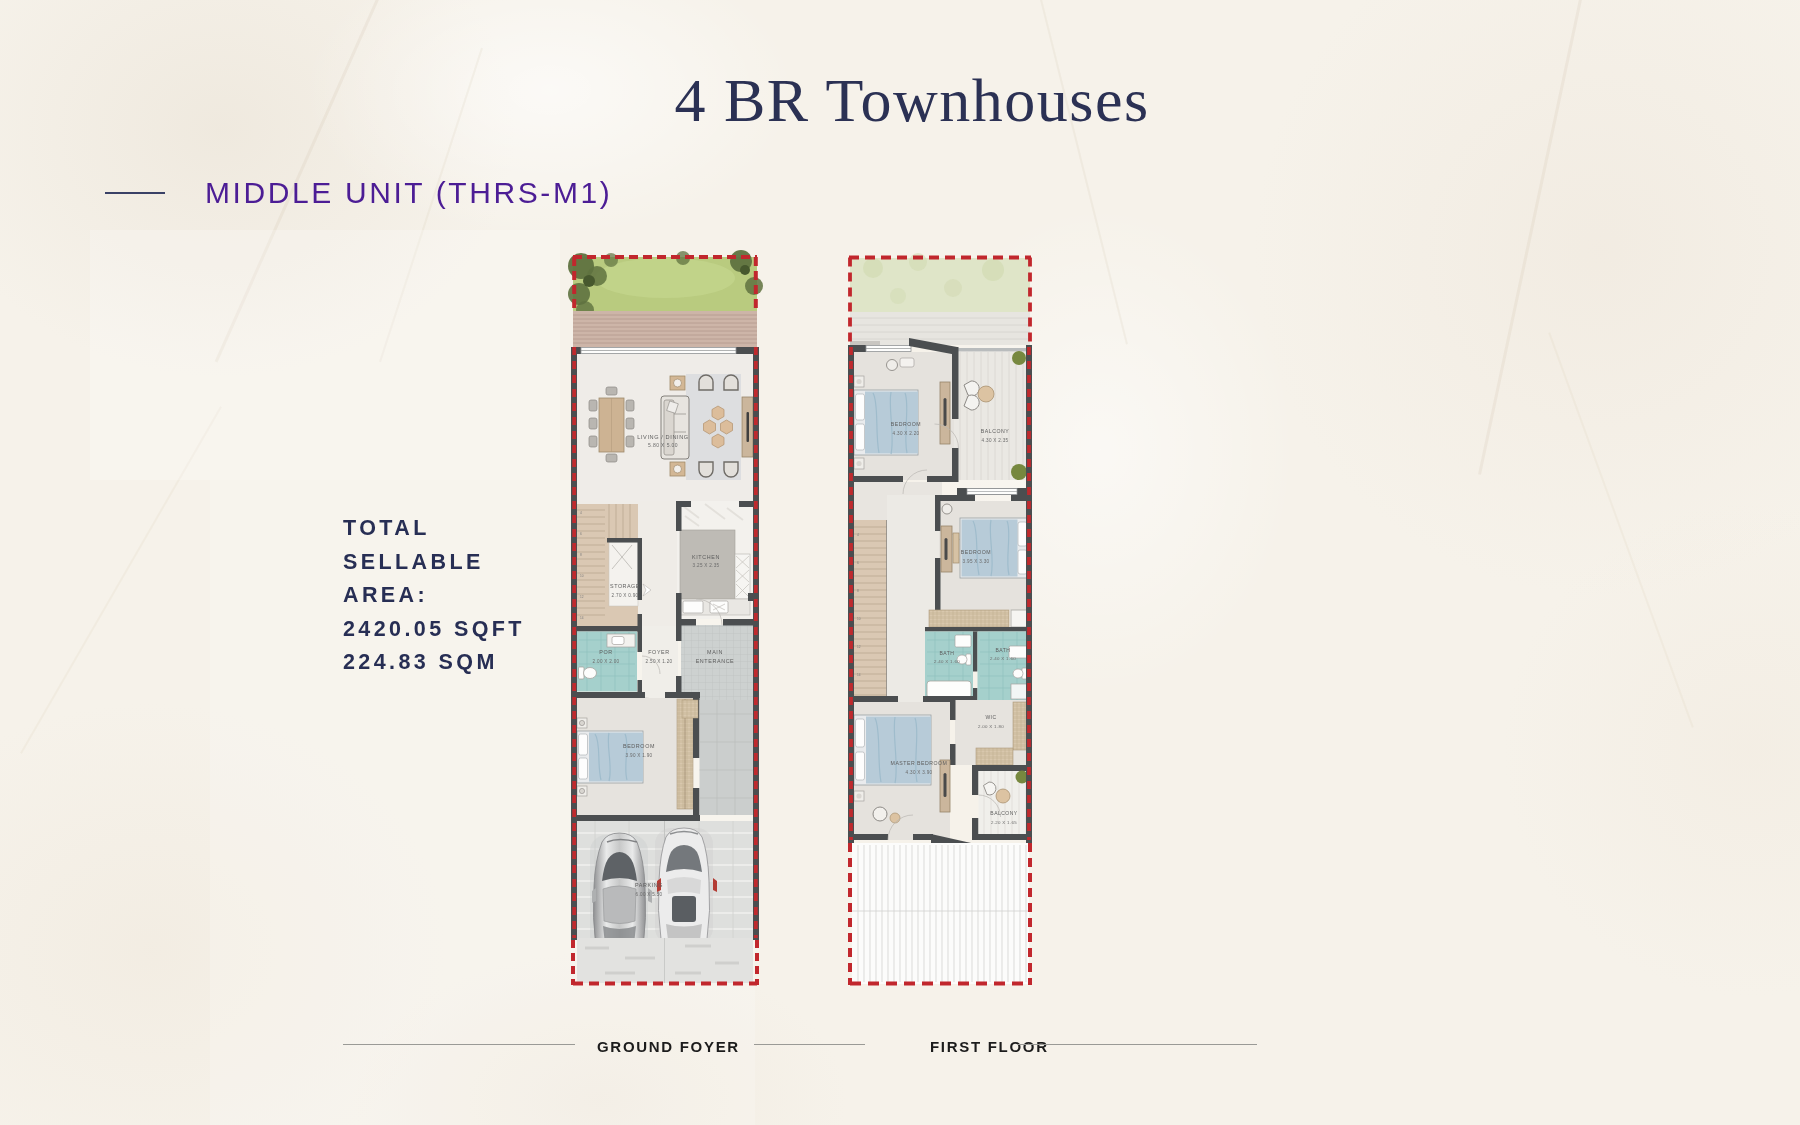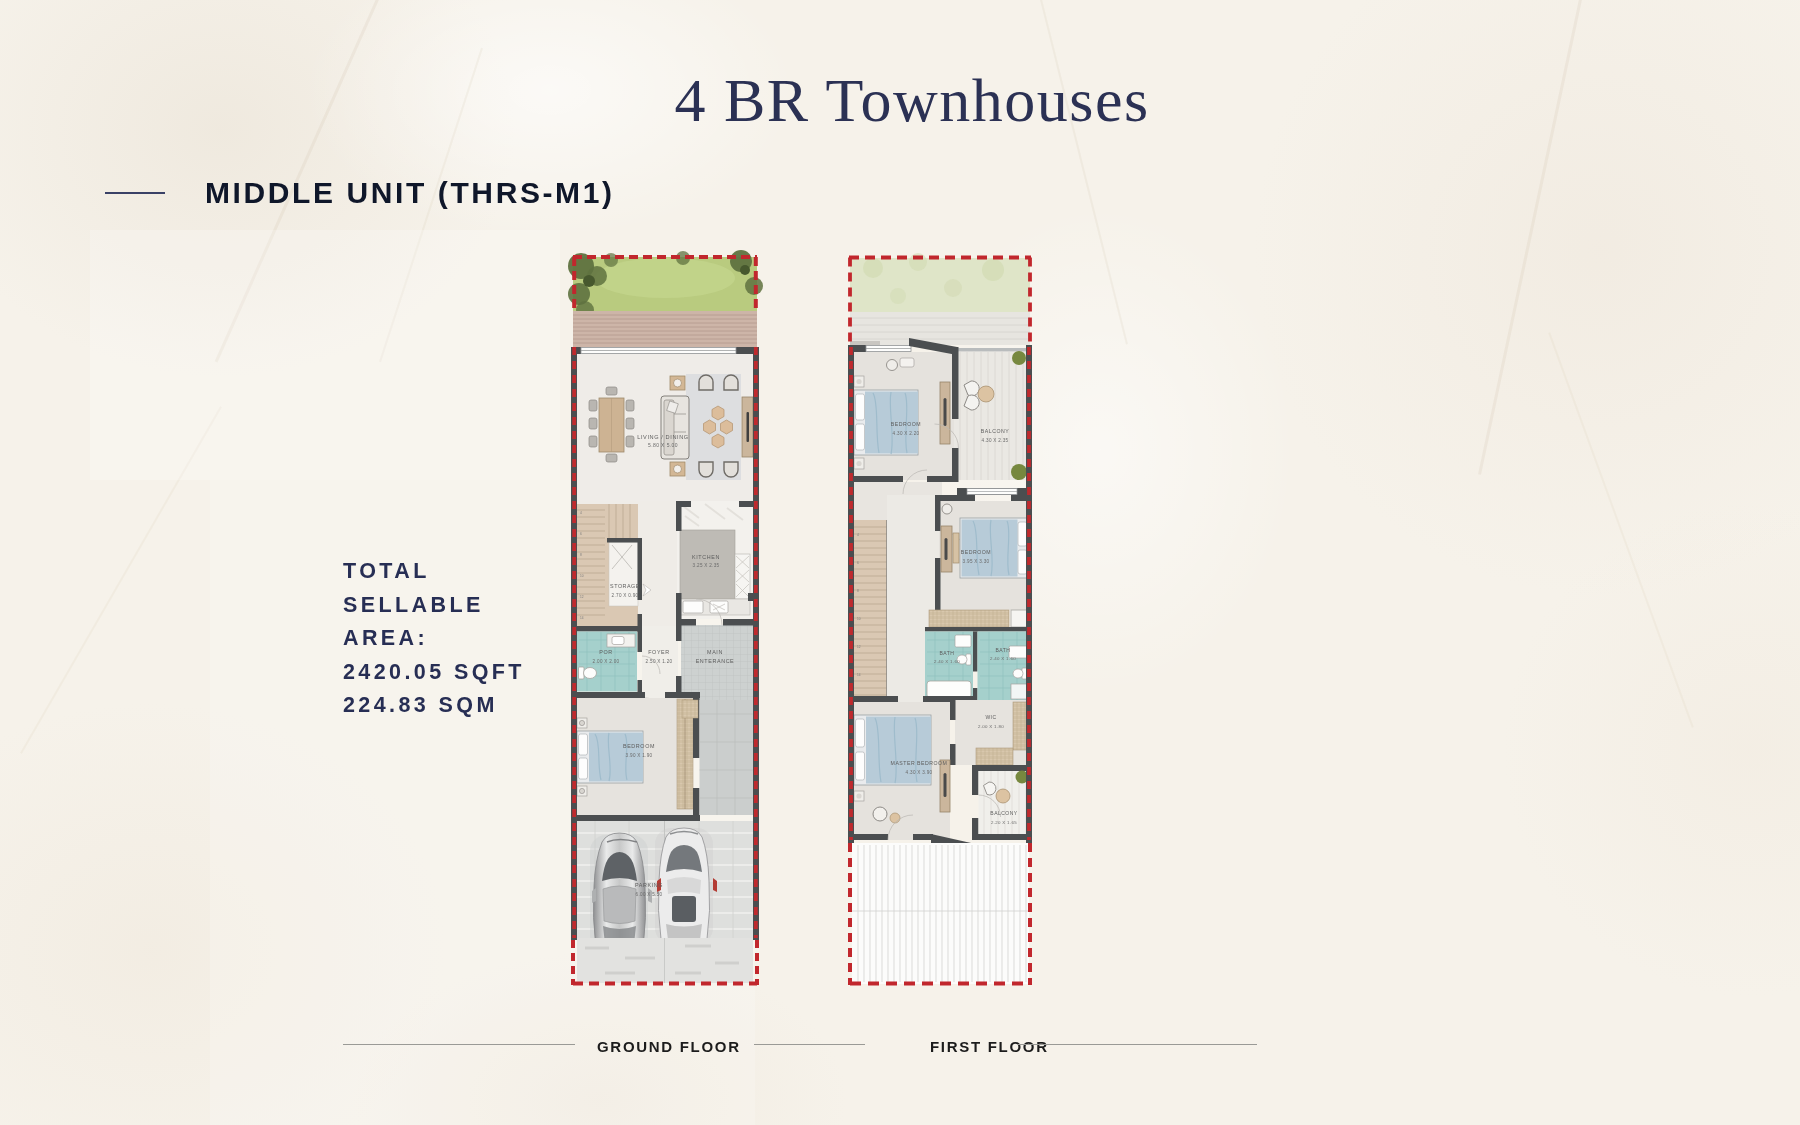--- a/index.html
+++ b/index.html
@@ -2,25 +2,25 @@
 <html><head>
 <meta charset="utf-8">
 <style>
   html,body{margin:0;padding:0;}
   body{width:1800px;height:1125px;position:relative;overflow:hidden;
        background:#f6f2ea;font-family:"Liberation Sans",sans-serif;}
   .tex{position:absolute;border-radius:50%;pointer-events:none;}
   .title{position:absolute;left:12px;top:65px;width:1800px;text-align:center;
        font-family:"Liberation Serif",serif;font-weight:400;font-size:62px;
        color:#2b3154;letter-spacing:1.5px;}
-  .sub{position:absolute;left:205px;top:176px;font-size:30px;font-weight:bold;
-       color:#0f172a;letter-spacing:2.6px;}
+  .sub{position:absolute;left:205px;top:176px;font-size:30px;font-weight:normal;
+       color:#4c1d95;letter-spacing:2.6px;}
   .subline{position:absolute;left:105px;top:192px;width:60px;height:2px;background:#3a4166;}
   .area{position:absolute;left:343px;top:512px;font-size:21.5px;font-weight:bold;
-       color:#272e54;letter-spacing:3.4px;line-height:33.5px;margin-top:43px;}
+       color:#272e54;letter-spacing:3.4px;line-height:33.5px;}
   .flabel{position:absolute;top:1038px;font-size:15px;font-weight:bold;
        color:#1c1c1c;letter-spacing:1.7px;}
   .fline{position:absolute;top:1044px;height:1px;background:#9a9a96;}
 </style>
 </head>
 <body>
 
 <div class="tex" style="left:-80px;top:-120px;width:600px;height:500px;background:radial-gradient(ellipse at center,rgba(228,219,204,.38),rgba(224,214,198,0) 70%);"></div>
 <div class="tex" style="left:300px;top:-60px;width:500px;height:300px;background:radial-gradient(ellipse at center,rgba(255,255,255,.6),rgba(255,255,255,0) 70%);"></div>
 <div class="tex" style="left:1250px;top:-100px;width:700px;height:700px;background:radial-gradient(ellipse at center,rgba(234,224,211,.35),rgba(232,220,206,0) 70%);"></div>
@@ -41,21 +41,21 @@
 <div class="title">4 BR Townhouses</div>
 
 <div class="subline"></div>
 
 <div class="sub">MIDDLE UNIT (THRS-M1)</div>
 
 <div class="area">TOTAL<br>SELLABLE<br>AREA:<br>2420.05 SQFT<br>224.83 SQM</div>
 
 <div class="fline" style="left:343px;width:232px;"></div>
 
-<div class="flabel" style="left:597px;">GROUND FLOOR</div>
+<div class="flabel" style="left:597px;">GROUND FOYER</div>
 
 <div class="fline" style="left:754px;width:111px;"></div>
 
 <div class="flabel" style="left:930px;">FIRST FLOOR</div>
 
 <div class="fline" style="left:1017px;width:240px;"></div>
 
 <svg style="position:absolute;left:565px;top:248px;" width="200" height="752" viewBox="0 0 200 752">
 <defs>
   <linearGradient id="carb" x1="0" y1="0" x2="1" y2="0">

